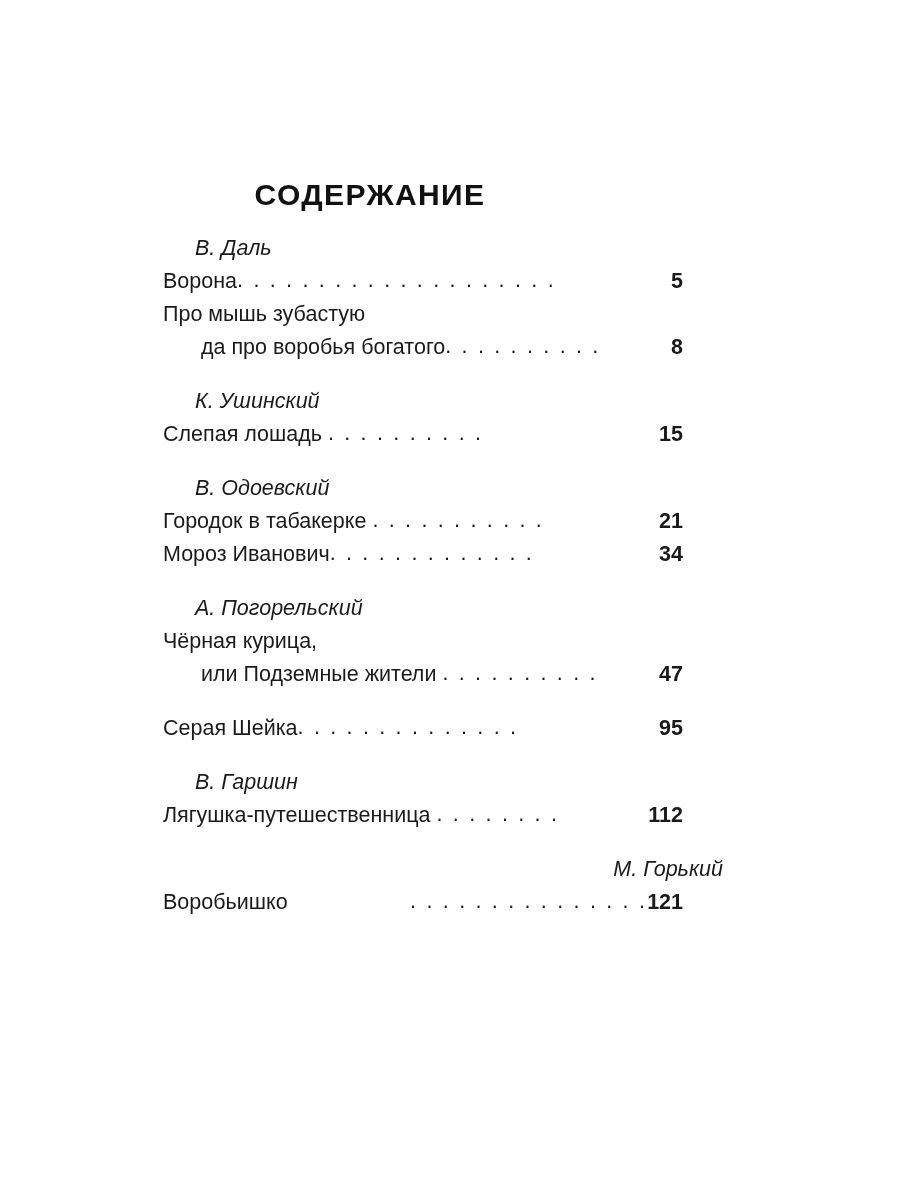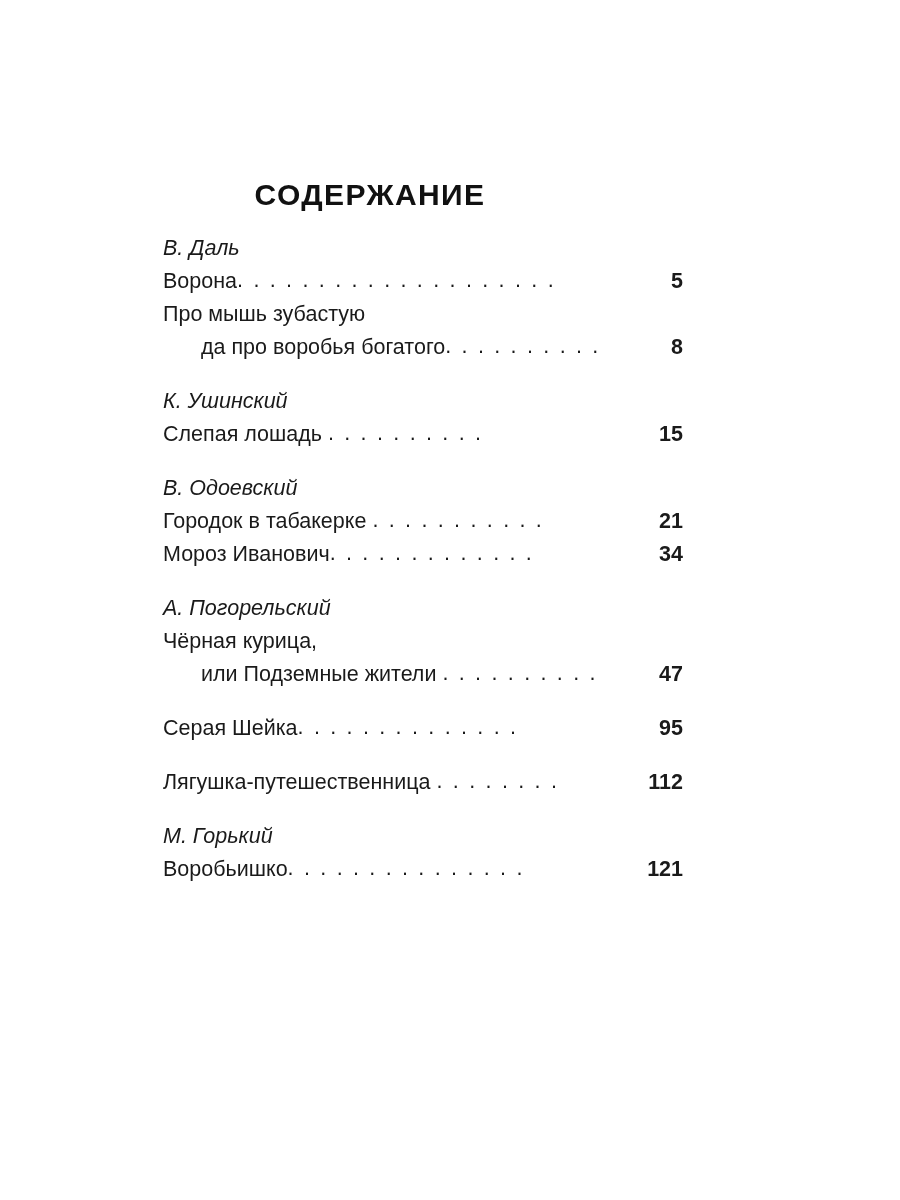--- a/index.html
+++ b/index.html
@@ -35,27 +35,29 @@
     position: absolute;
     left: 163px;
     top: 232px;
     width: 560px;
   }
   .group {
     margin-bottom: 21px;
   }
   .group:last-child {
     margin-bottom: 0;
+    text-align: right;
   }
   .author {
     font-style: italic;
     font-size: 21.5px;
     line-height: 33px;
     color: #1a1a1a;
     white-space: nowrap;
+    margin-left: 32px;
   }
   .entry {
     font-size: 21.5px;
     line-height: 33px;
     color: #1a1a1a;
   }
   .entry-row {
     display: flex;
     align-items: baseline;
     width: 520px;
@@ -159,20 +161,21 @@
       <div class="entry">
         <div class="entry-row">
           <span class="entry-title">Серая Шейка</span>
           <span class="leader">. . . . . . . . . . . . . .</span>
           <span class="page-num">95</span>
         </div>
       </div>
     </div>
 
     <div class="group">
+      <div class="author">В. Гаршин</div>
       <div class="entry">
         <div class="entry-row">
           <span class="entry-title">Лягушка-путешественница </span>
           <span class="leader">. . . . . . . .</span>
           <span class="page-num">112</span>
         </div>
       </div>
     </div>
 
     <div class="group">

